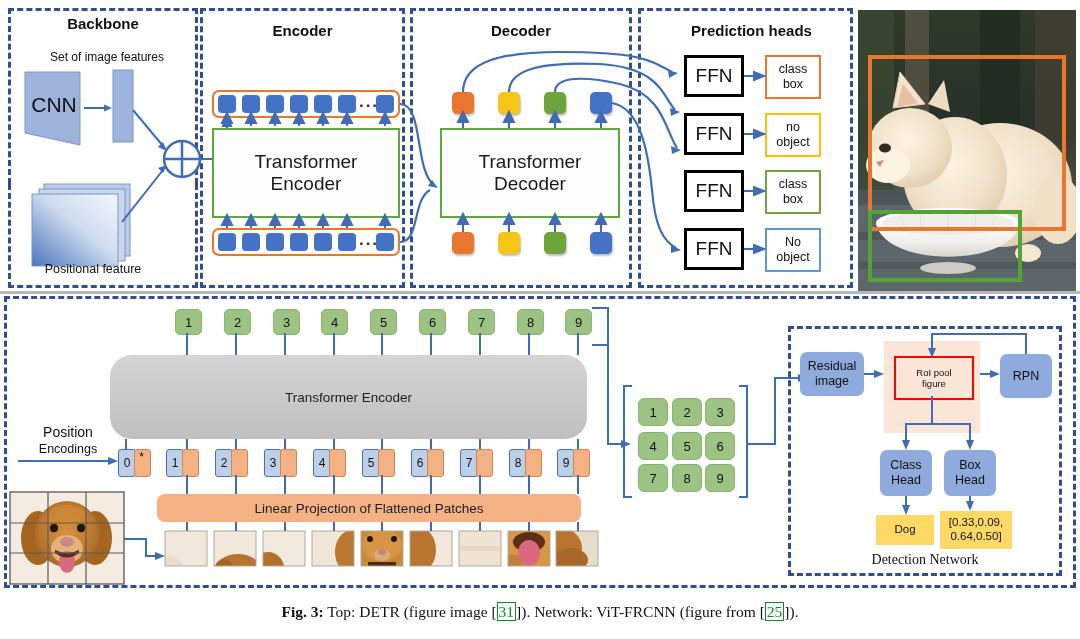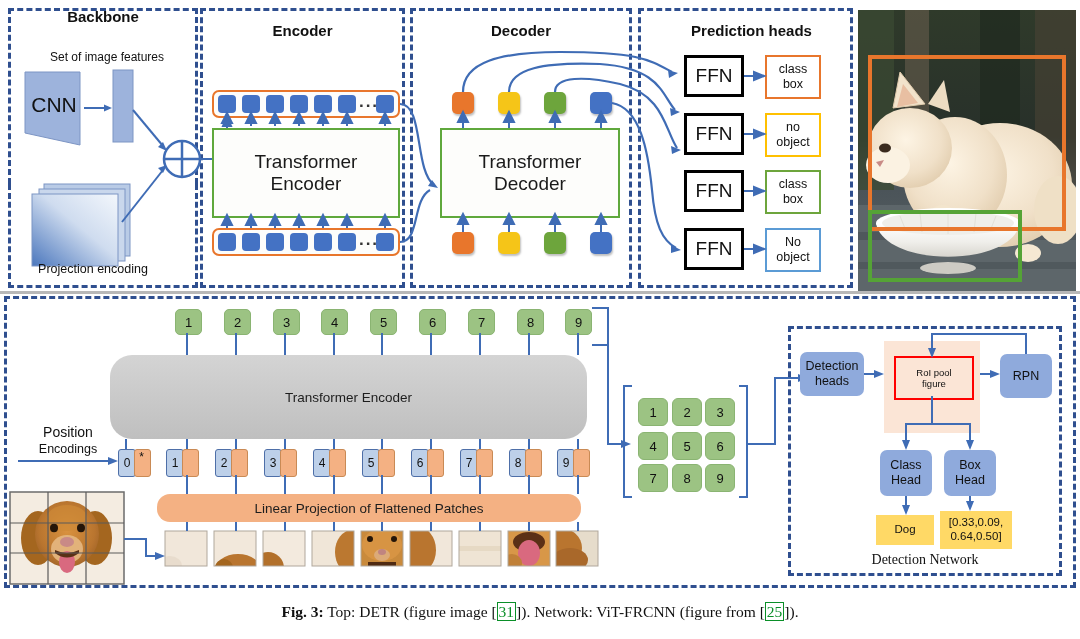--- a/index.html
+++ b/index.html
@@ -31,21 +31,21 @@
   .qbox{position:absolute;border-radius:5px;box-shadow:1px 2px 2px rgba(0,0,0,.25);}
 
   
   .gtok{position:absolute;background:#9CC383;border:1px solid #8ab472;border-radius:5px;
         display:flex;align-items:center;justify-content:center;font-size:13px;color:#111;}
   .gridtok{position:absolute;background:#9CC383;border:1px solid #8ab472;border-radius:6px;
            display:flex;align-items:center;justify-content:center;font-size:13px;color:#111;}
   .encbar{position:absolute;background:linear-gradient(#d4d4d4,#bfbfbf);
           border-radius:22px;display:flex;align-items:center;justify-content:center;
           font-size:13.5px;color:#1d1d1d;}
-  .projbar{position:absolute;background:#F4B183;border-radius:13px;
+  .projbar{position:absolute;background:#F4B183;border-radius:8px;
            display:flex;align-items:center;justify-content:center;
            font-size:13.5px;color:#1d1d1d;}
   .pe-num{position:absolute;background:#BDD0E9;border:1px solid #4e6fa8;border-radius:3px;
           display:flex;align-items:center;justify-content:center;font-size:12px;color:#111;}
   .pe-orange{position:absolute;background:#F4B183;border:1px solid #c98a55;border-radius:3px;}
 
   .dnbox{position:absolute;background:#8FAADC;border-radius:7px;display:flex;
          align-items:center;justify-content:center;text-align:center;
          font-size:12.5px;line-height:1.18;color:#111;}
   .yellowbox{position:absolute;background:#FFD966;display:flex;align-items:center;
@@ -62,21 +62,21 @@
 </style>
 </head>
 <body>
 
 <div class="dash" style="left:8px;top:8px;width:190px;height:176px;border-bottom:none;"></div>
 <div class="dash" style="left:8px;top:184px;width:190px;height:104px;border-top:none;"></div>
 <div class="dash" style="left:200px;top:8px;width:205px;height:280px;"></div>
 <div class="dash" style="left:410px;top:8px;width:222px;height:280px;"></div>
 <div class="dash" style="left:638px;top:8px;width:215px;height:280px;"></div>
 
-<div class="sect-title" style="left:8px;top:8px;width:190px;">Backbone</div>
+<div class="sect-title" style="left:8px;top:15px;width:190px;">Backbone</div>
 <div class="sect-title" style="left:200px;top:22px;width:205px;">Encoder</div>
 <div class="sect-title" style="left:410px;top:22px;width:222px;">Decoder</div>
 <div class="sect-title" style="left:644px;top:22px;width:215px;">Prediction heads</div>
 
 <div class="lbl" style="left:22px;top:50px;width:170px;text-align:center;font-size:12px;">Set of image features</div>
 
 <svg width="1080" height="639">
 
   <polygon points="25,72 80,72 80,145 25,133" fill="#9DB3DC" stroke="#7d95c4" stroke-width="1"></polygon>
 
@@ -102,21 +102,21 @@
   <line x1="122" y1="222" x2="163" y2="170" stroke="#3f6cb5" stroke-width="2"></line>
   <polygon points="167,165 158,168 163,173" fill="#3f6cb5"></polygon>
 
   <circle cx="182" cy="159" r="18" fill="#ffffff" stroke="#3f6cb5" stroke-width="2.5"></circle>
   <line x1="164" y1="159" x2="200" y2="159" stroke="#3f6cb5" stroke-width="2.5"></line>
   <line x1="182" y1="141" x2="182" y2="177" stroke="#3f6cb5" stroke-width="2.5"></line>
 
   <line x1="200" y1="159" x2="212" y2="159" stroke="#3f6cb5" stroke-width="2"></line>
 </svg>
 
-<div class="lbl" style="left:18px;top:262px;width:150px;text-align:center;font-size:12.5px;">Projection encoding</div>
+<div class="lbl" style="left:18px;top:262px;width:150px;text-align:center;font-size:12.5px;">Positional feature</div>
 <div class="lbl" style="left:25px;top:93px;width:58px;text-align:center;font-size:21px;">CNN</div>
 
 <div class="orangepill" style="left:212px;top:90px;width:188px;height:28px;"></div>
 <div class="tok" style="left:218px;top:95px;width:18px;height:18px;"></div>
 <div class="tok" style="left:242px;top:95px;width:18px;height:18px;"></div>
 <div class="tok" style="left:266px;top:95px;width:18px;height:18px;"></div>
 <div class="tok" style="left:290px;top:95px;width:18px;height:18px;"></div>
 <div class="tok" style="left:314px;top:95px;width:18px;height:18px;"></div>
 <div class="tok" style="left:338px;top:95px;width:18px;height:18px;"></div>
 <div class="dots" style="left:359px;top:96px;">···</div>
@@ -587,22 +587,22 @@
     <path d="M747,444 L775,444 L775,378 L800,378"></path>
   </g>
   <polygon points="631,444 621,440 621,448" fill="#3f6cb5"></polygon>
   <polygon points="808,378 798,374 798,382" fill="#3f6cb5"></polygon>
 </svg>
 
 <div class="dash" style="left:788px;top:326px;width:274px;height:250px;"></div>
 <div class="lbl" style="left:788px;top:552px;width:274px;text-align:center;font-size:14px;font-family:Liberation Serif, serif;">Detection Network</div>
 
 <div class="dnbox" style="left:800px;top:352px;width:64px;height:44px;flex-direction:column;">
-  <span>Detection</span>
-  <span>heads</span>
+  <span>Residual</span>
+  <span>image</span>
 </div>
 
 <div class="abs" style="left:884px;top:341px;width:96px;height:92px;background:#FBE5D6;"></div>
 <div class="abs" style="left:894px;top:356px;width:76px;height:40px;border:2.5px solid #FF0000;background:#FBE5D6;
             display:flex;flex-direction:column;align-items:center;justify-content:center;
             font-size:9.5px;line-height:1.2;color:#111;text-align:center;">
   <span>RoI pool</span>
   <span>figure</span>
 </div>
 

